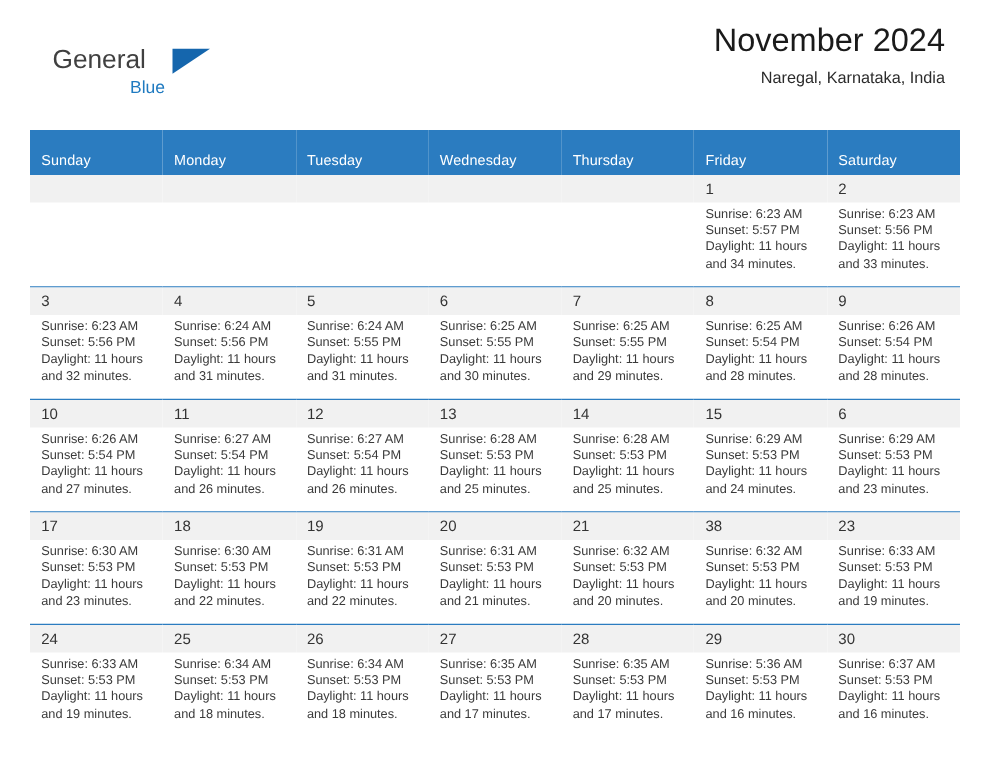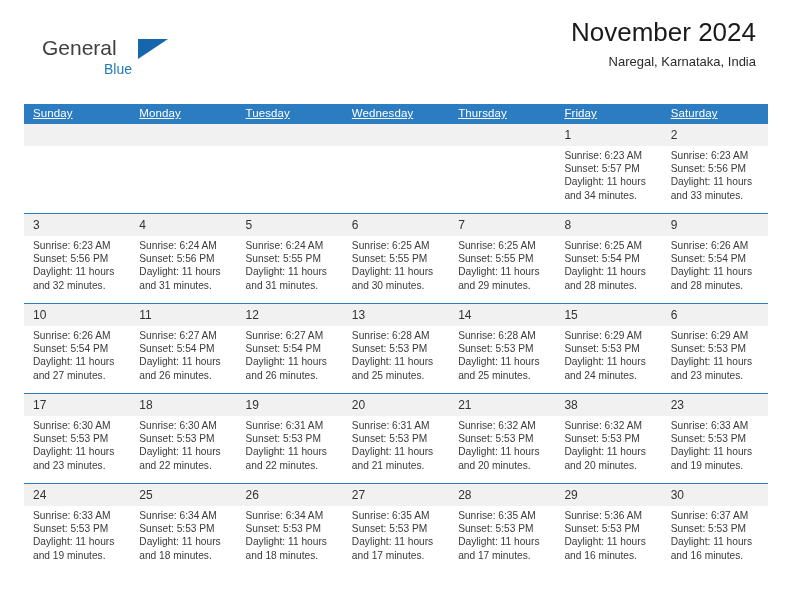--- a/index.html
+++ b/index.html
@@ -105,26 +105,25 @@
     width: 744px;
   }
   table.cal col { width: 106.28px; }
 
   thead th {
     background: #2b7cc0;
     color: #ffffff;
     font-size: 11.5px;
     font-weight: 400;
     text-align: left;
-    padding: 3px 0 5px 9px;
+    padding: 19px 0 5px 9px;
     height: 20px;
     box-sizing: border-box;
     vertical-align: middle;
     letter-spacing: 0.1px;
-    text-decoration: underline;
   }
 
   tbody tr.week td {
     vertical-align: top;
     padding: 0;
     height: 89px;
     box-sizing: border-box;
     border-top: 1px solid #2b7cc0;
     background: #ffffff;
   }

